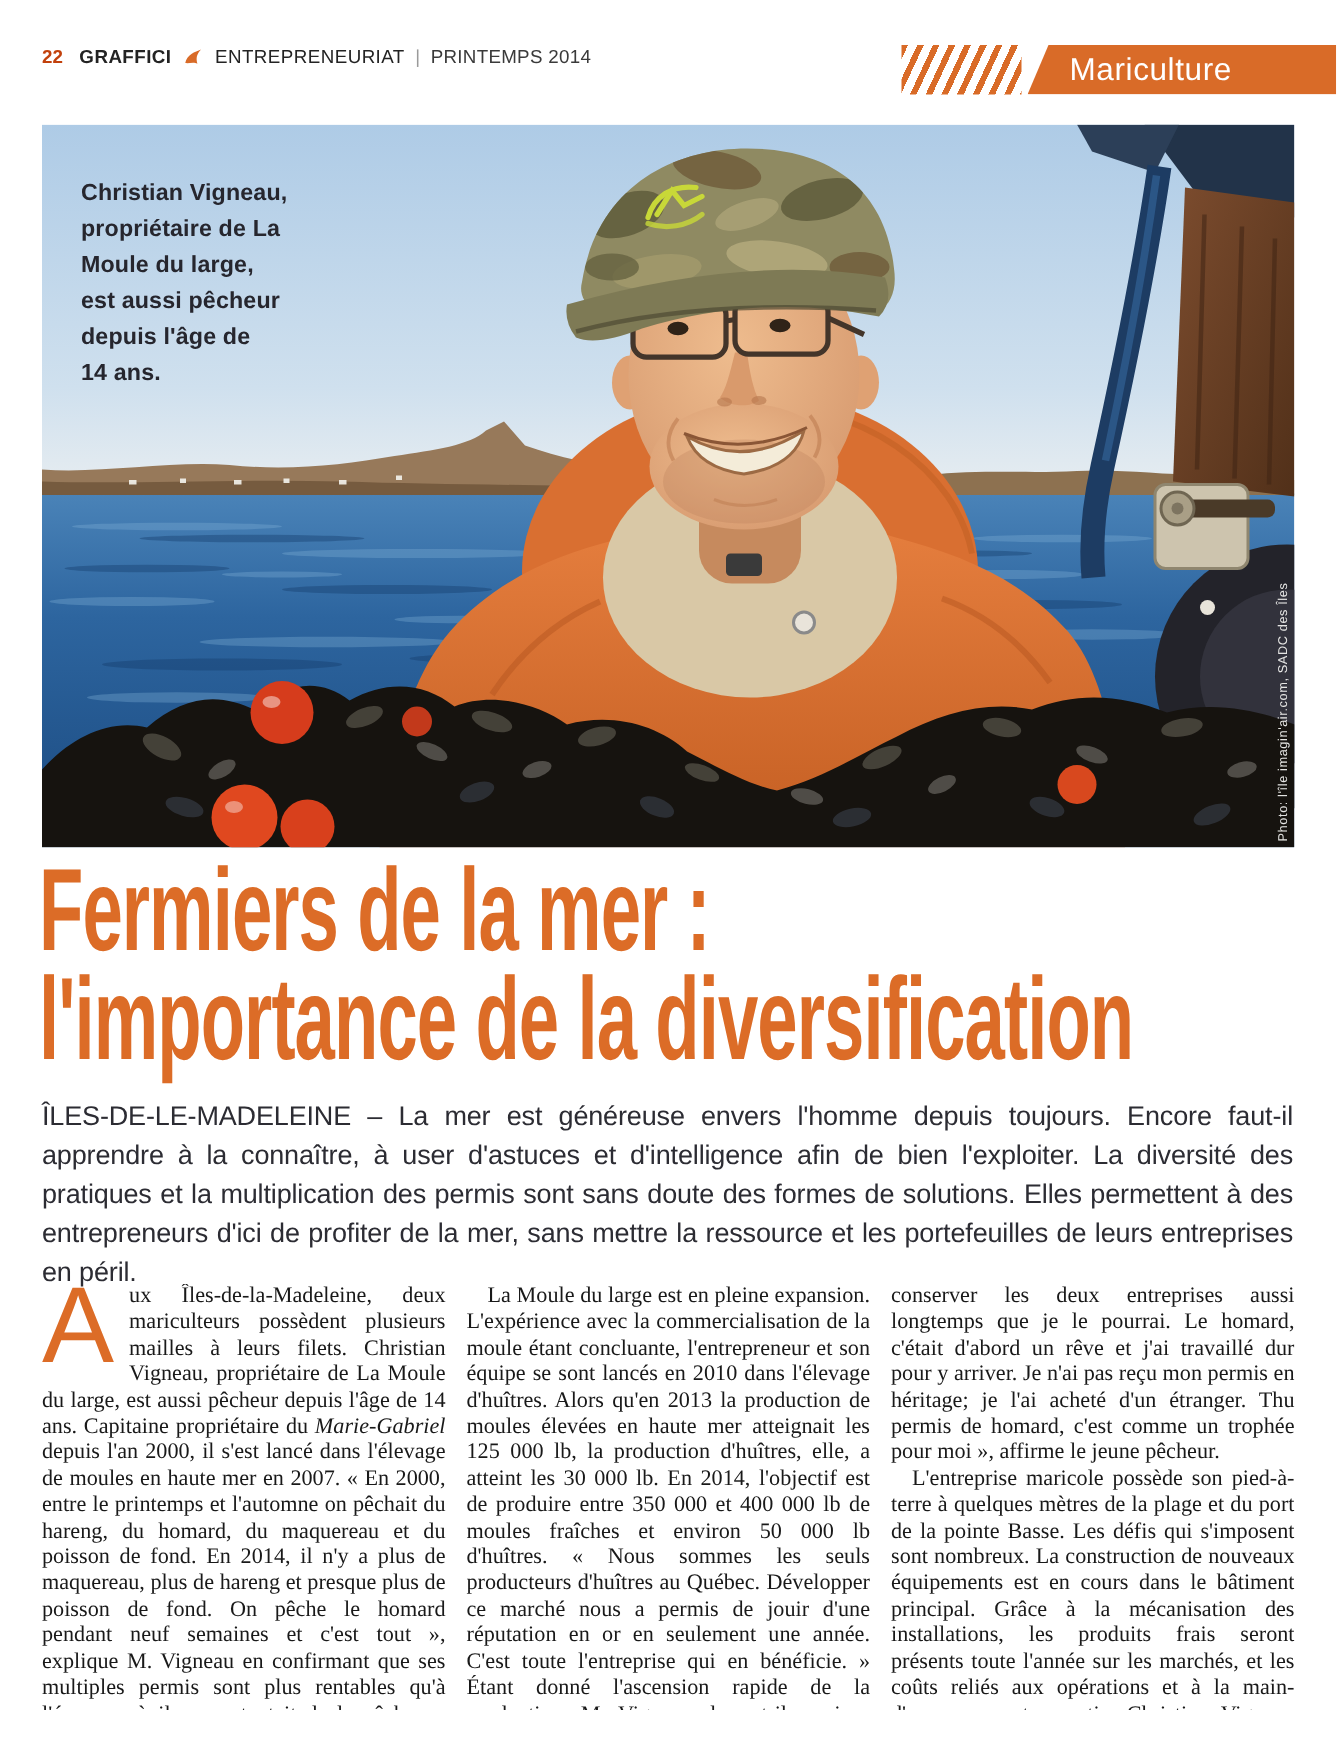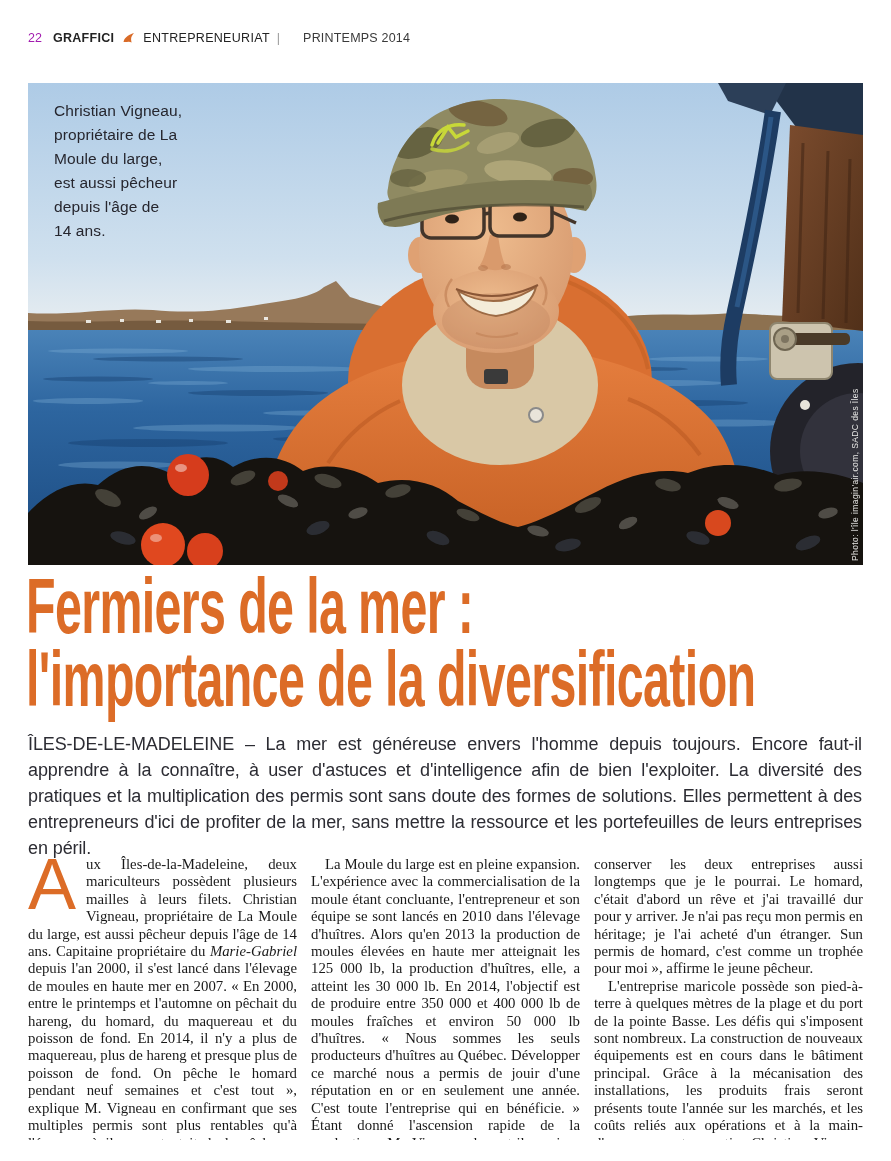--- a/index.html
+++ b/index.html
@@ -2,39 +2,39 @@
 <html lang="fr"><head>
 <meta charset="utf-8">
 <style>
   html,body{margin:0;padding:0;background:#ffffff;}
   .page{position:relative;width:891px;height:1161px;background:#ffffff;overflow:hidden;
         font-family:"Liberation Sans",sans-serif;}
 
   
   .header{position:absolute;left:28px;top:31px;display:flex;align-items:center;gap:7px;
           font-size:12.5px;color:#232323;}
-  .header .pageno{font-weight:400;color:#a21caf;margin-right:4px;}
+  .header .pageno{font-weight:700;color:#c2410c;margin-right:4px;}
   .header .brand{font-weight:bold;letter-spacing:.3px;}
   .header .section{font-weight:normal;letter-spacing:.3px;}
-  .header .issue{color:#3a3a3a;font-weight:400;letter-spacing:.2px;margin-left:16px;}
+  .header .issue{color:#3a3a3a;font-weight:400;letter-spacing:.2px;}
   .header .sep{color:#9a9a9a;font-weight:300;}
   .brand-mark{display:inline-block;width:13px;height:13px;margin:0 1px;}
 
   .tag-wrap{position:absolute;right:0;top:30px;height:33px;display:flex;align-items:stretch;}
   .tag-stripes{width:80px;height:33px;margin-right:4px;
      background:repeating-linear-gradient(115deg,#d96b28 0 4px,#ffffff 4px 9.5px);}
   .tag-box{width:178px;background:#d96b28;color:#ffffff;font-size:21px;font-weight:500;
      letter-spacing:.4px;line-height:33px;padding-left:28px;
      clip-path:polygon(14px 0,100% 0,100% 100%,0 100%);}
 
   
   .photo{position:absolute;left:28px;top:83px;width:835px;height:482px;overflow:hidden;}
   .photo svg{display:block;}
-  .caption{position:absolute;left:26px;top:16px;width:200px;
-     font-size:15.5px;line-height:24px;font-weight:normal;color:#26262e;
+  .caption{position:absolute;left:26px;top:34px;width:200px;
+     font-size:15.5px;line-height:24px;font-weight:bold;color:#26262e;
      white-space:pre-line;letter-spacing:.1px;}
   .credit{position:absolute;right:3px;bottom:4px;height:240px;
      writing-mode:vertical-rl;transform:rotate(180deg);
      font-size:8.5px;letter-spacing:.4px;color:#f0f0ee;opacity:.95;}
 
   
   .headline{position:absolute;left:26px;top:570px;color:#dc6c27;font-weight:bold;
      font-size:78px;line-height:73px;letter-spacing:-1px;white-space:nowrap;
      transform:scaleX(.62);transform-origin:0 0;}
 
@@ -63,20 +63,24 @@
     <span class="brand-mark">
       <svg width="13" height="13" viewBox="0 0 13 13">
           <path d="M1.5 10 C2.5 4.5, 8 2.5, 12 1 C9 4.5, 8.6 6.5, 9.6 10.5 C7 9, 4 10.5, 1.5 10 Z" fill="#d96b28"></path>
         </svg>
     </span>
     <span class="section">ENTREPRENEURIAT</span>
     <span class="sep">|</span>
     <span class="issue">PRINTEMPS 2014</span>
   </div>
 
+  <div class="tag-wrap">
+    <div class="tag-stripes"></div>
+    <div class="tag-box">Mariculture</div>
+  </div>
 
   <div class="photo">
     <svg width="835" height="482" viewBox="0 0 835 482">
       <defs>
         <linearGradient id="sky" x1="0" y1="0" x2="0" y2="1">
           <stop offset="0" stop-color="#aecbe6"></stop>
             <stop offset=".7" stop-color="#cfe0ee"></stop>
             <stop offset="1" stop-color="#e9eef1"></stop>
         </linearGradient>
         <linearGradient id="sea" x1="0" y1="0" x2="0" y2="1">
@@ -269,18 +273,18 @@
   <div class="lead">ÎLES-DE-LE-MADELEINE – La mer est généreuse envers l'homme depuis toujours. Encore faut-il apprendre à la connaître, à user d'astuces et d'intelligence afin de bien l'exploiter. La diversité des pratiques et la multiplication des permis sont sans doute des formes de solutions. Elles permettent à des entrepreneurs d'ici de profiter de la mer, sans mettre la ressource et les portefeuilles de leurs entreprises en péril.</div>
 
   <div class="columns">
     <div class="col">
       <p><span class="dropcap">A</span><span>ux Îles-de-la-Madeleine, deux mariculteurs possèdent plusieurs mailles à leurs filets. Christian Vigneau, propriétaire de La Moule du large, est aussi pêcheur depuis l'âge de 14 ans. Capitaine propriétaire du </span><em>Marie-Gabriel</em><span> depuis l'an 2000, il s'est lancé dans l'élevage de moules en haute mer en 2007. « En 2000, entre le printemps et l'automne on pêchait du hareng, du homard, du maquereau et du poisson de fond. En 2014, il n'y a plus de maquereau, plus de hareng et presque plus de poisson de fond. On pêche le homard pendant neuf semaines et c'est tout », explique M. Vigneau en confirmant que ses multiples permis sont plus rentables qu'à l'époque où il se contentait de la pêche au homard.</span></p>
     </div>
     <div class="col">
       <p class="indent">La Moule du large est en pleine expansion. L'expérience avec la commercialisation de la moule étant concluante, l'entrepreneur et son équipe se sont lancés en 2010 dans l'élevage d'huîtres. Alors qu'en 2013 la production de moules élevées en haute mer atteignait les 125 000 lb, la production d'huîtres, elle, a atteint les 30 000 lb. En 2014, l'objectif est de produire entre 350 000 et 400 000 lb de moules fraîches et environ 50 000 lb d'huîtres. « Nous sommes les seuls producteurs d'huîtres au Québec. Développer ce marché nous a permis de jouir d'une réputation en or en seulement une année. C'est toute l'entreprise qui en bénéficie. » Étant donné l'ascension rapide de la production, M. Vigneau devra-t-il un jour faire des choix? « Je vais</p>
     </div>
     <div class="col">
-      <p>conserver les deux entreprises aussi longtemps que je le pourrai. Le homard, c'était d'abord un rêve et j'ai travaillé dur pour y arriver. Je n'ai pas reçu mon permis en héritage; je l'ai acheté d'un étranger. Sun permis de homard, c'est comme un trophée pour moi », affirme le jeune pêcheur.</p>
+      <p>conserver les deux entreprises aussi longtemps que je le pourrai. Le homard, c'était d'abord un rêve et j'ai travaillé dur pour y arriver. Je n'ai pas reçu mon permis en héritage; je l'ai acheté d'un étranger. Thu permis de homard, c'est comme un trophée pour moi », affirme le jeune pêcheur.</p>
       <p class="indent">L'entreprise maricole possède son pied-à-terre à quelques mètres de la plage et du port de la pointe Basse. Les défis qui s'imposent sont nombreux. La construction de nouveaux équipements est en cours dans le bâtiment principal. Grâce à la mécanisation des installations, les produits frais seront présents toute l'année sur les marchés, et les coûts reliés aux opérations et à la main-d'œuvre seront amortis. Christian Vigneau nous donne un exem-</p>
     </div>
   </div>
 
 </div>
 
 </body></html>

